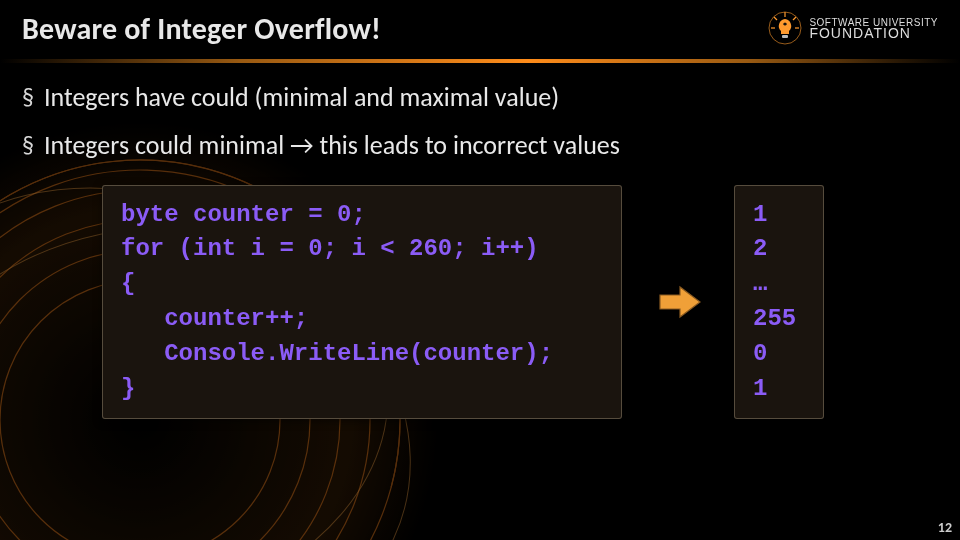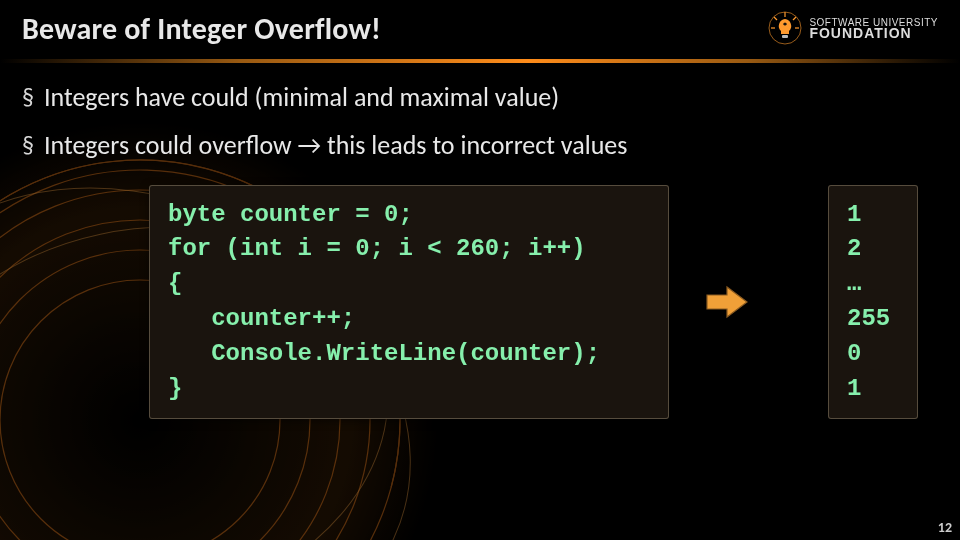--- a/index.html
+++ b/index.html
@@ -46,21 +46,21 @@
     margin-top: 2px;
   }
   .logo-text {
     font-size: 10px;
     line-height: 11px;
     color: #ddd;
     font-family: Arial, sans-serif;
     letter-spacing: 0.5px;
   }
   .logo-text .thin { font-weight: 400; }
-  .logo-text .bold { font-weight: 700; font-size: 14px; letter-spacing: 1px; }
+  .logo-text .bold { font-weight: 400; font-size: 14px; letter-spacing: 1px; }
   .title-underline {
     width: calc(100% + 44px);
     margin-left: -22px;
     height: 4px;
     position: relative;
     margin-top: 3px;
   }
   .title-underline .bar {
     position: absolute;
     inset: 0;
@@ -97,25 +97,24 @@
     padding-left: 80px;
   }
   .code-box {
     background: #1a140e;
     border: 1px solid rgba(200,180,150,0.35);
     border-radius: 3px;
     padding: 12px 18px;
     font-family: Consolas, "Courier New", monospace;
     font-size: 24px;
     font-weight: 600;
-    color: #86efac;
+    color: #8b5cf6;
     line-height: 1.45;
     white-space: pre;
     box-shadow: 0 2px 8px rgba(0,0,0,0.5);
-    margin-left: 47px;
   }
   .code-left { width: 520px; }
   .code-right { width: 90px; }
   .arrow {
     margin: 0 32px 0 36px;
   }
   .page-num {
     position: absolute;
     right: 8px;
     bottom: 4px;
@@ -175,21 +174,21 @@
       </div>
     </div>
   </div>
 
   <div class="title-underline">
     <div class="bar"></div>
   </div>
 
   <div class="body">
     <div class="bullet">Integers have could (minimal and maximal value)</div>
-    <div class="bullet">Integers could overflow → this leads to incorrect values</div>
+    <div class="bullet">Integers could minimal → this leads to incorrect values</div>
 
     <div class="codes">
       <div class="code-box code-left">byte counter = 0;
 for (int i = 0; i &lt; 260; i++)
 {
    counter++;
    Console.WriteLine(counter);
 }</div>
       <svg class="arrow" width="44" height="36" viewBox="0 0 44 36">
         <polygon points="2,11 22,11 22,3 42,18 22,33 22,25 2,25" fill="#f0a038" stroke="#8a5a20" stroke-width="1.2"></polygon>

